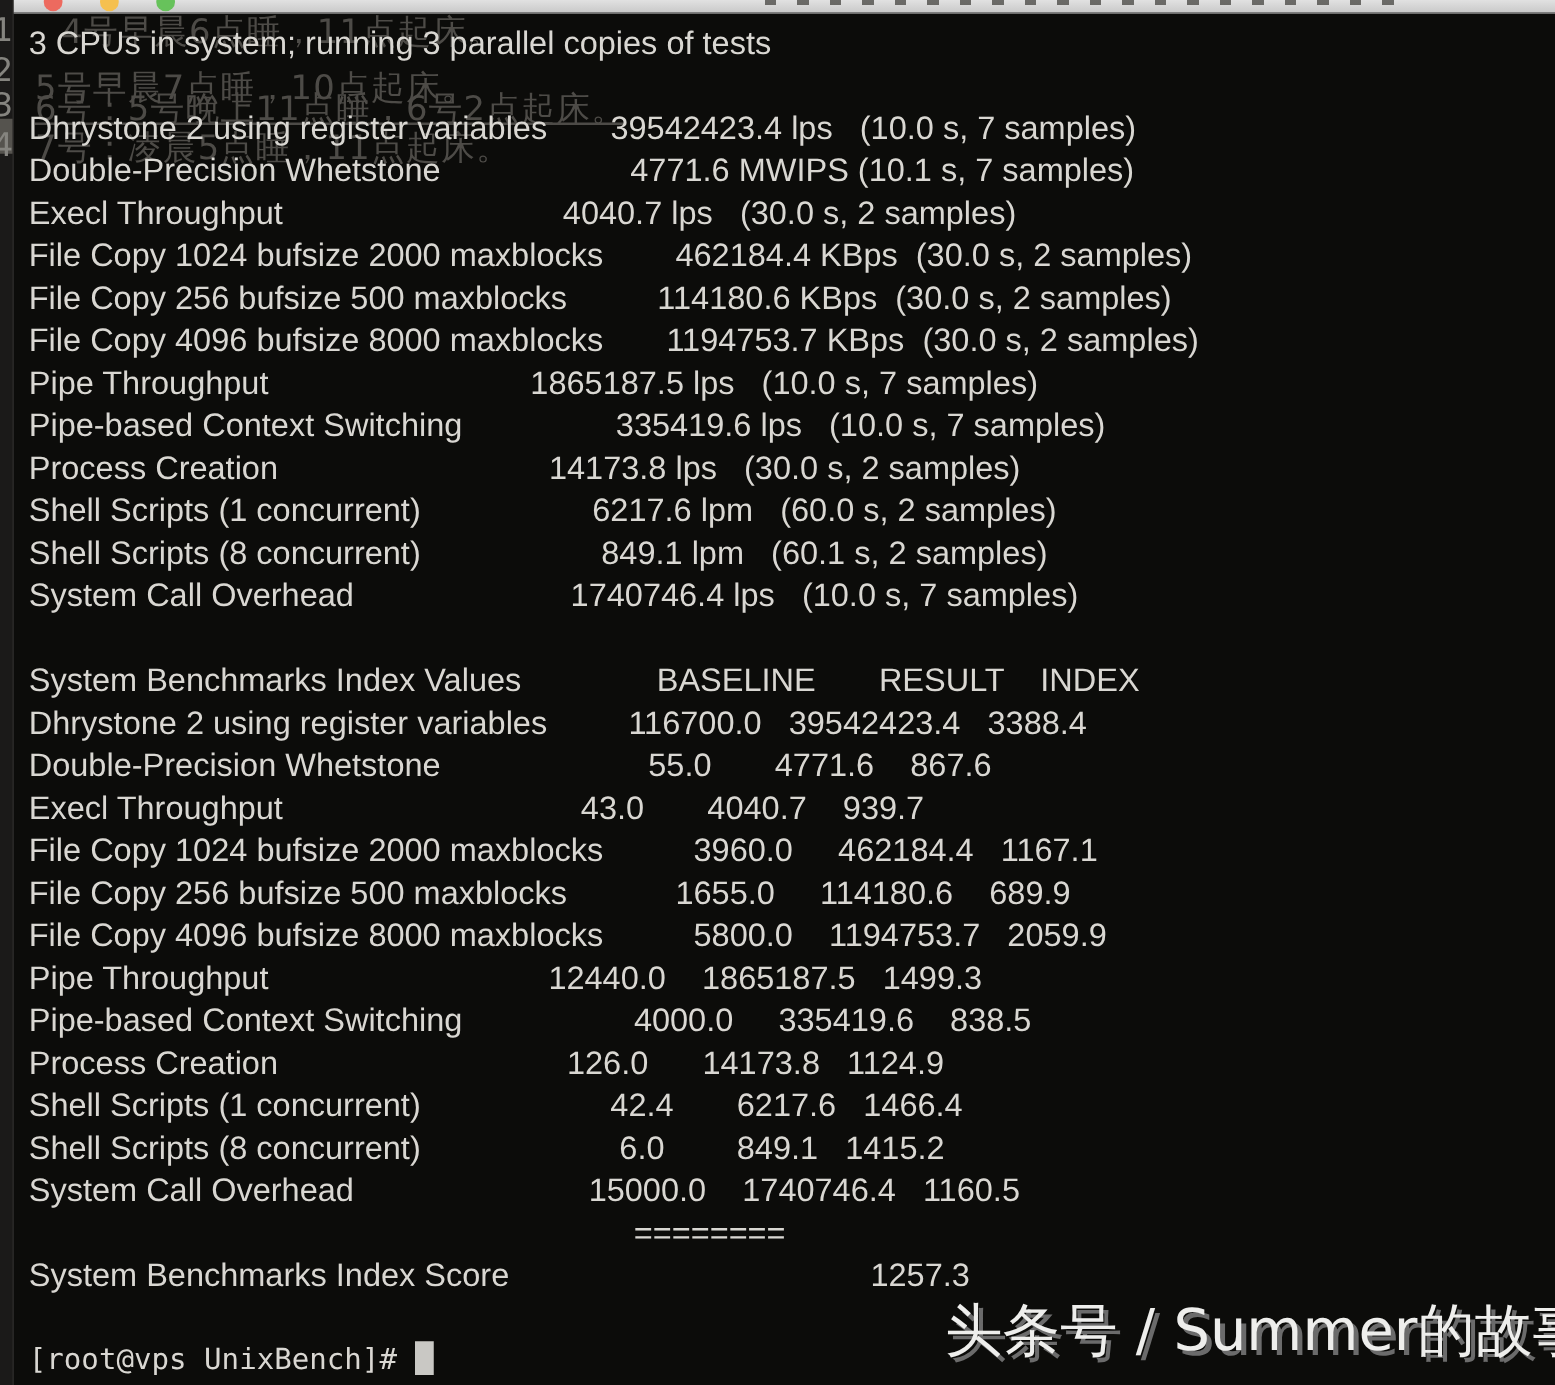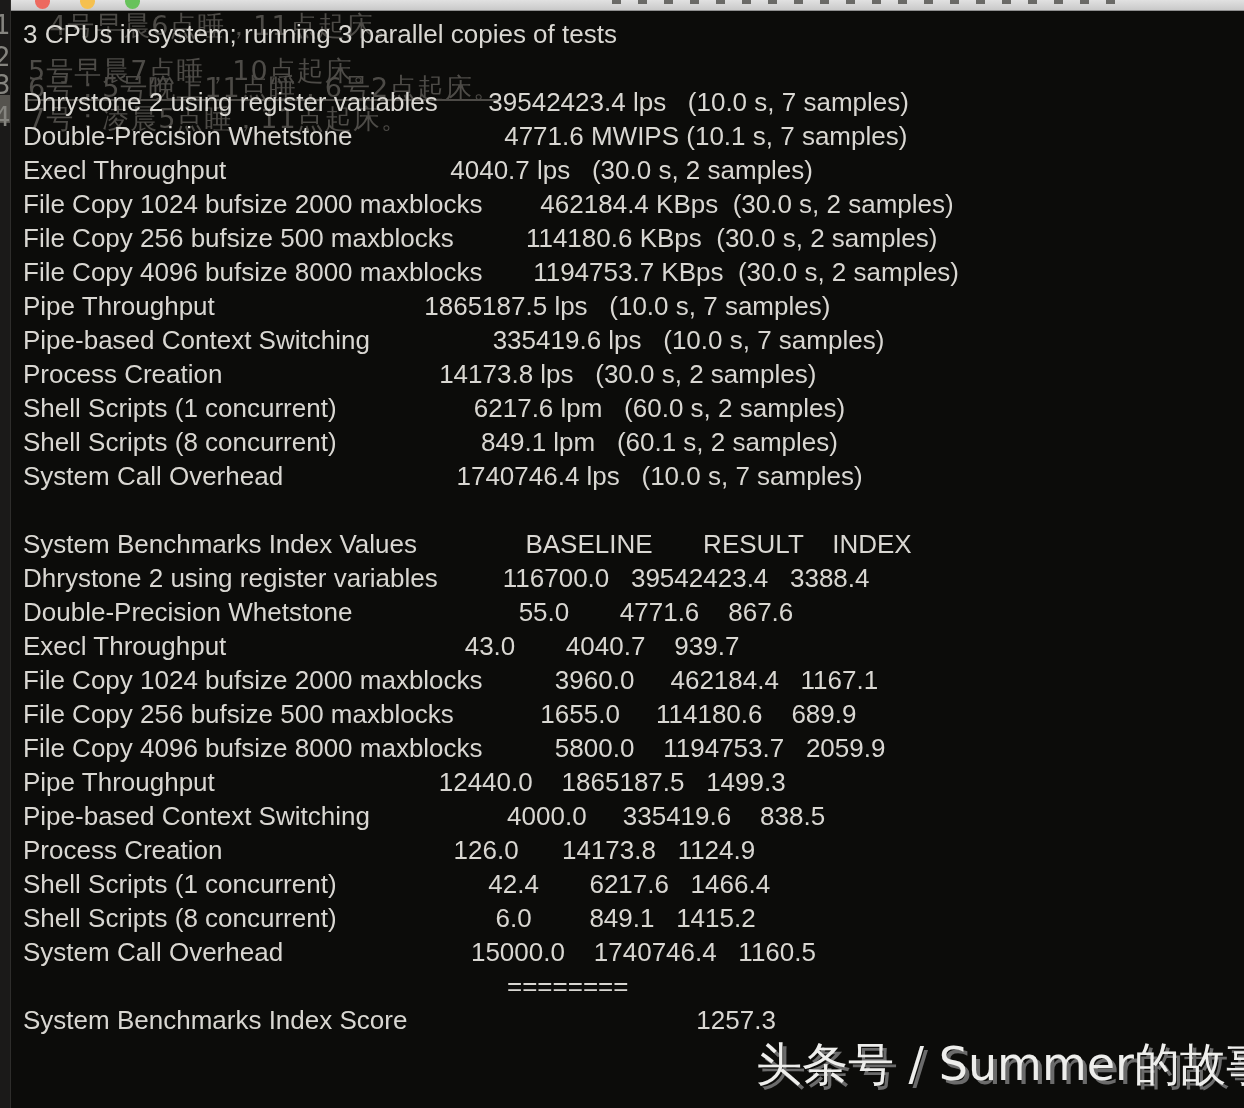--- a/index.html
+++ b/index.html
@@ -118,20 +118,21 @@
 Pipe Throughput                               12440.0    1865187.5   1499.3
 Pipe-based Context Switching                   4000.0     335419.6    838.5
 Process Creation                                126.0      14173.8   1124.9
 Shell Scripts (1 concurrent)                     42.4       6217.6   1466.4
 Shell Scripts (8 concurrent)                      6.0        849.1   1415.2
 System Call Overhead                          15000.0    1740746.4   1160.5
                                                                    ========
 System Benchmarks Index Score                                        1257.3
 </pre>
 
+  <div class="prompt-line"><span>[root@vps UnixBench]# </span><span class="cursor"></span></div>
 
   <div class="watermark-big">头条号 / Summer的故事</div>
 
   <div class="gutter">
     <div class="gutter-highlight"></div>
     <span class="lnum">1</span>
     <span class="lnum">2</span>
     <span class="lnum">3</span>
     <span class="lnum">4</span>
   </div>

